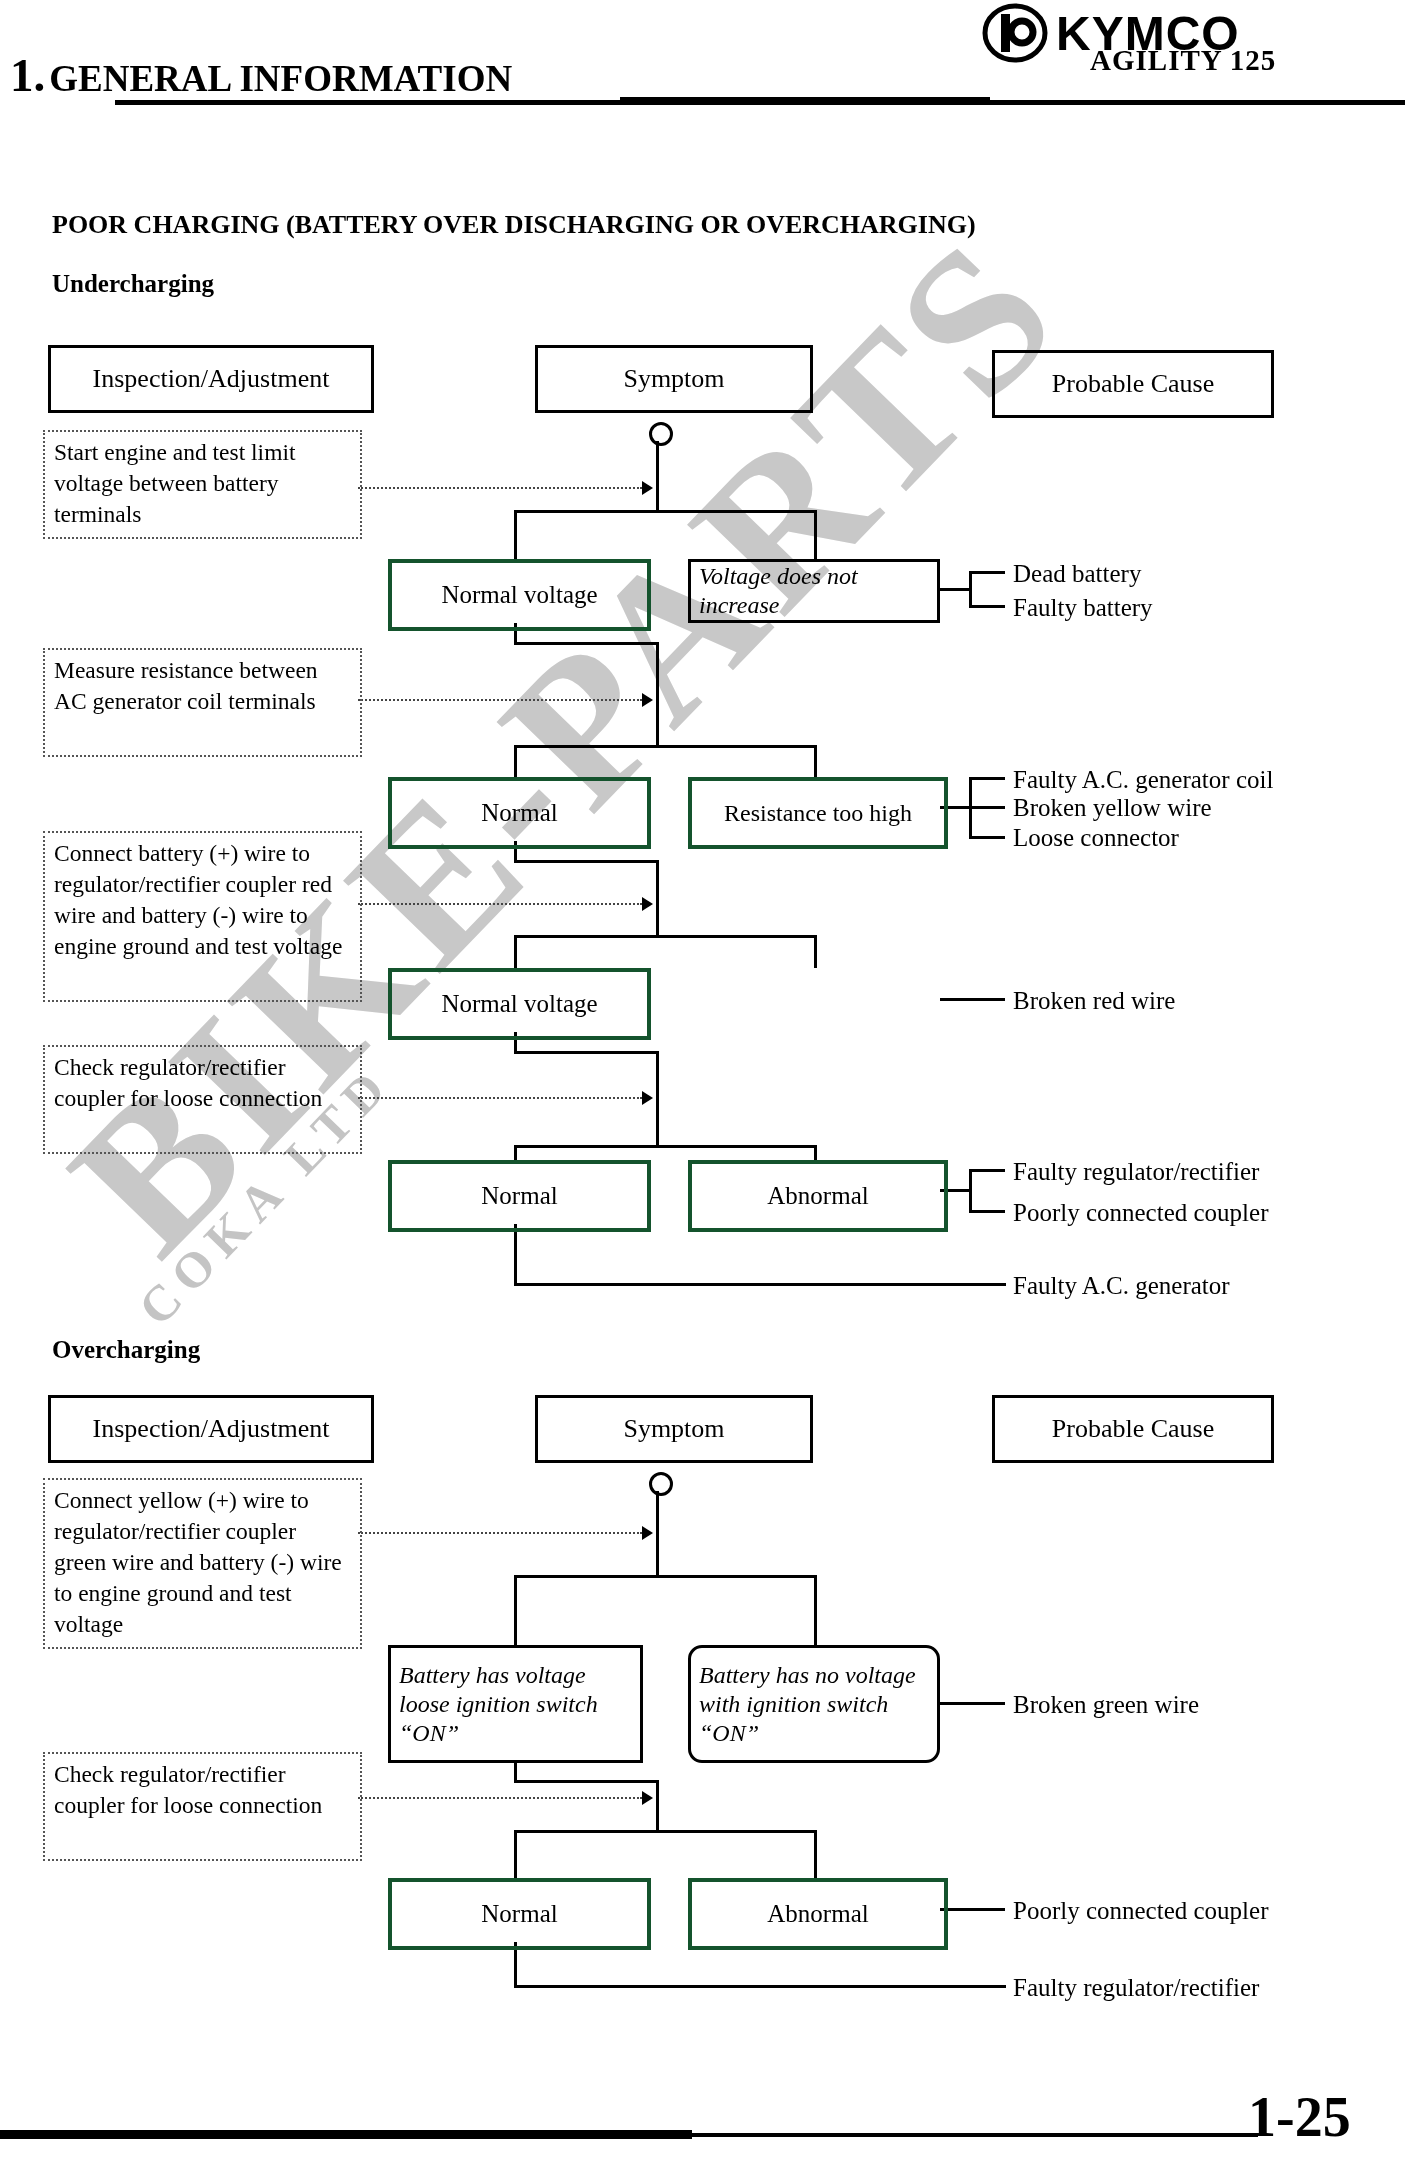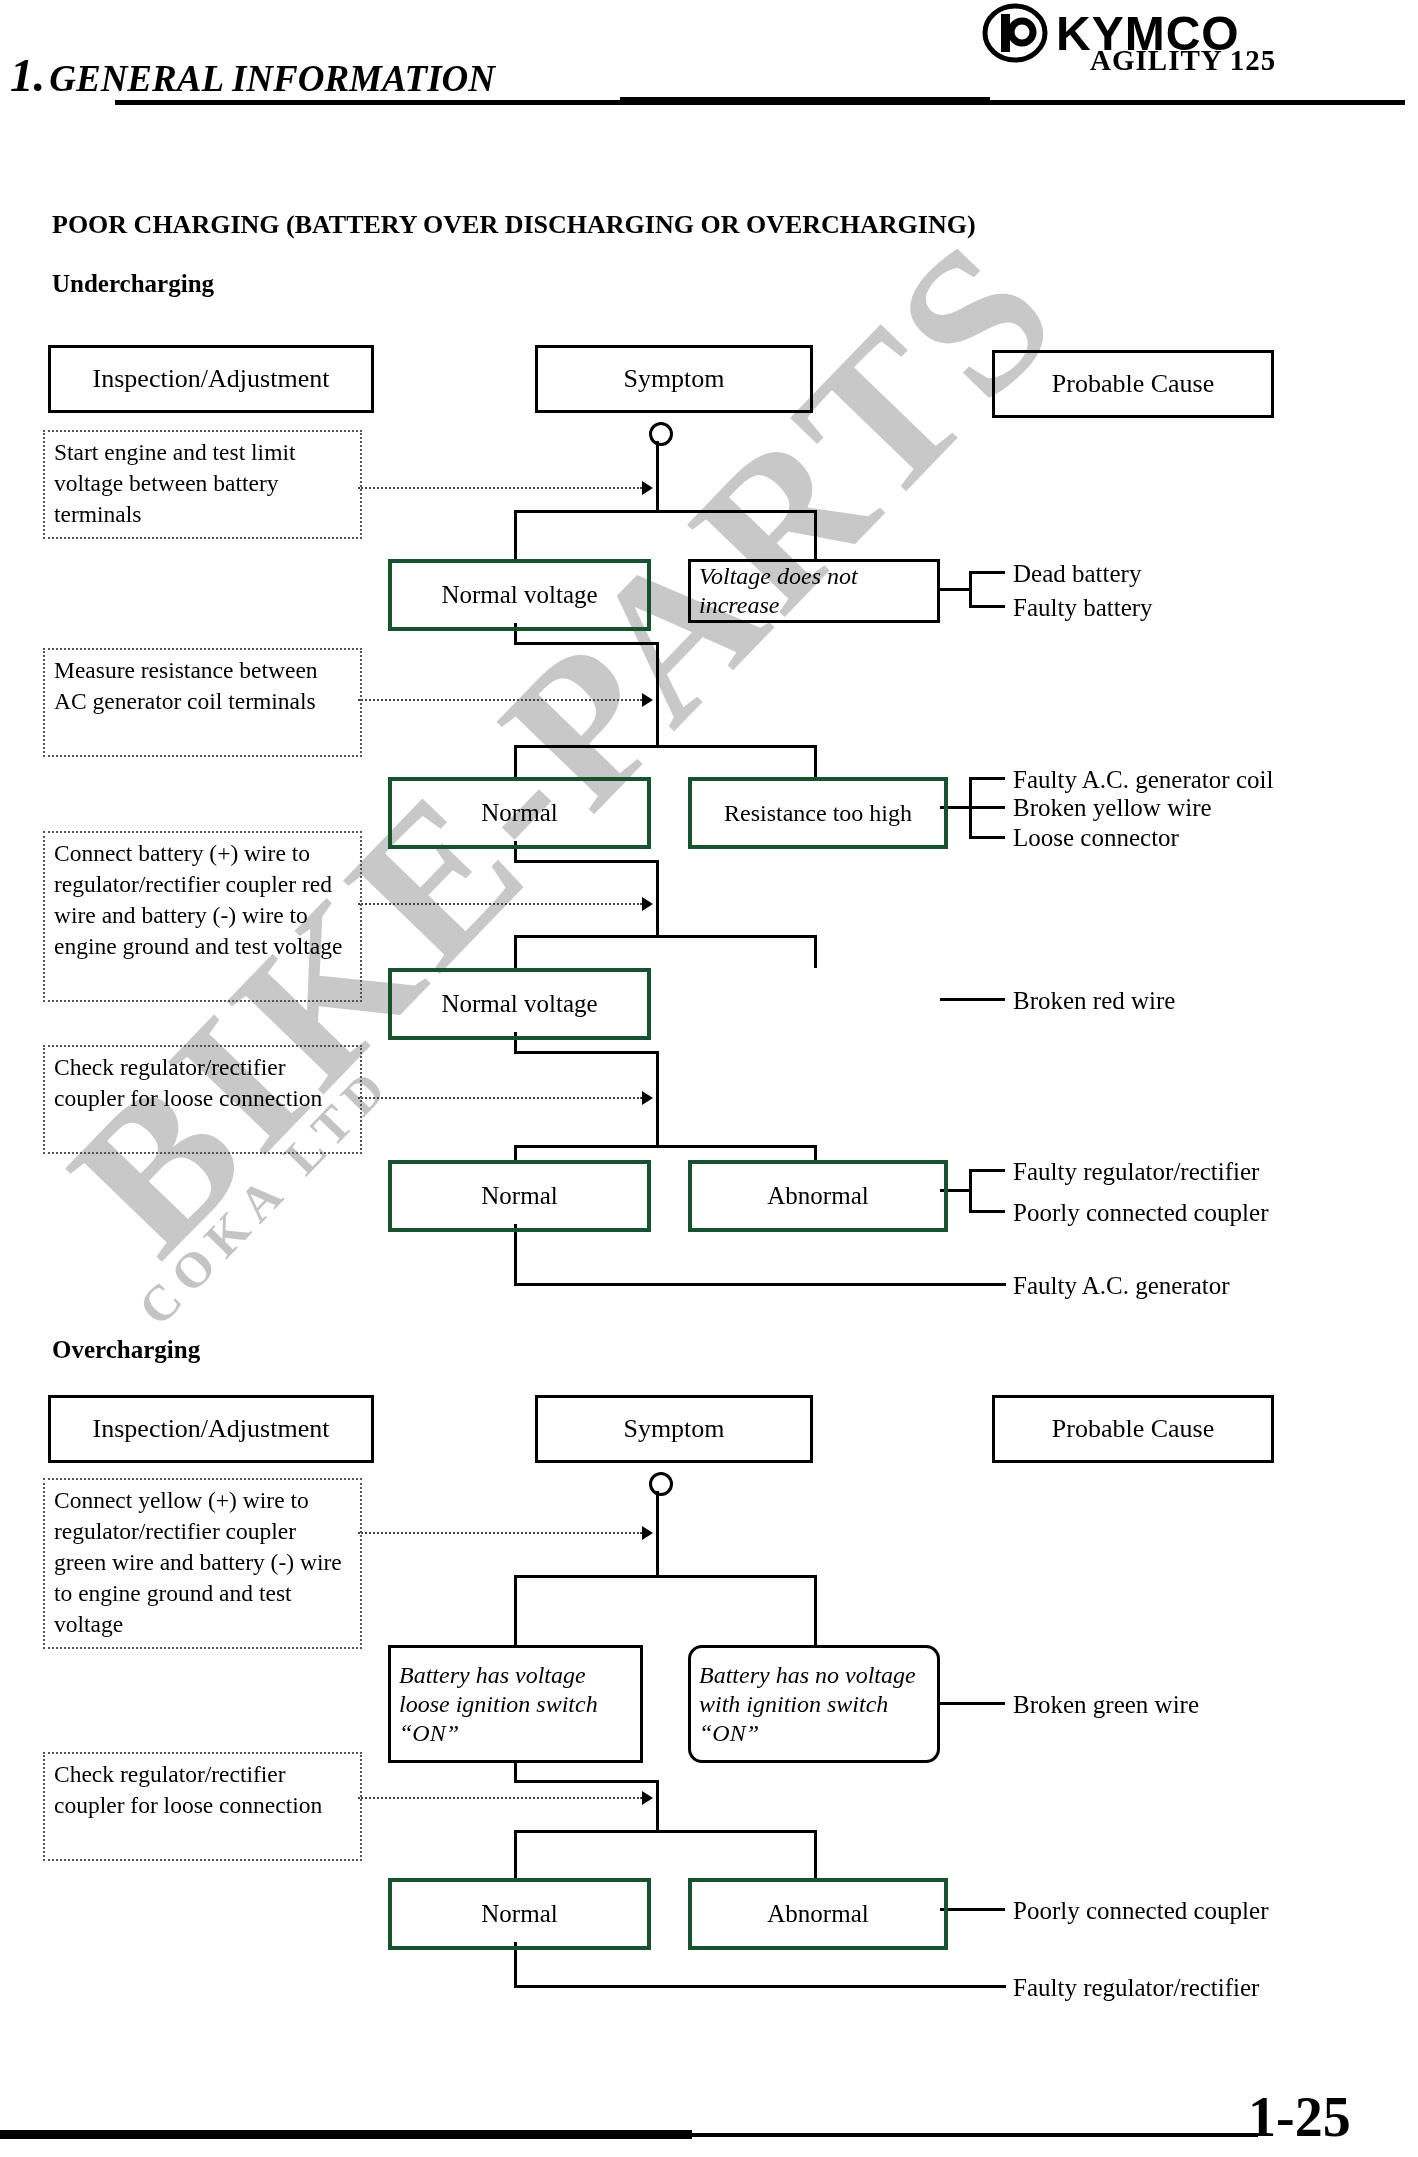--- a/index.html
+++ b/index.html
@@ -45,21 +45,21 @@
               font-size:50px; letter-spacing:10px; color:#c4c4c4; transform:rotate(-46deg);">COKA LTD</div>
 
   <svg class="abs" style="left:982px; top:2px; z-index:3;" width="66" height="62" viewBox="0 0 66 62">
     <ellipse cx="33" cy="31" rx="30" ry="27" fill="none" stroke="#000" stroke-width="5"></ellipse>
     <rect x="19" y="12" width="9" height="38" fill="#000"></rect>
     <circle cx="40" cy="30" r="11" fill="none" stroke="#000" stroke-width="7"></circle>
   </svg>
   <div class="abs bold" style="left:1056px; top:6px; font-size:48px; z-index:3;
               font-family:'Liberation Sans', sans-serif; letter-spacing:1px;">KYMCO</div>
 
-  <div class="h1wrap" style="left:10px; top:48px;font-style:italic;">
+  <div class="h1wrap" style="left:10px; top:48px;">
     <span class="bold" style="font-size:47px;">1.</span>
     <span class="bold" style="font-size:37px;">GENERAL INFORMATION</span>
   </div>
   <div class="abs bold" style="left:1090px; top:44px; font-size:29px; letter-spacing:1px; z-index:3;">AGILITY 125</div>
   <div class="hl" style="left:115px; top:100px; width:1290px; height:5px;"></div>
   <div class="hl" style="left:620px; top:97px; width:370px; height:8px;"></div>
 
   <div class="abs bold" style="left:52px; top:210px; font-size:26px; z-index:3;">POOR CHARGING (BATTERY OVER DISCHARGING OR OVERCHARGING)</div>
 
   <div class="abs bold" style="left:52px; top:270px; font-size:25px; z-index:3;">Undercharging</div>

